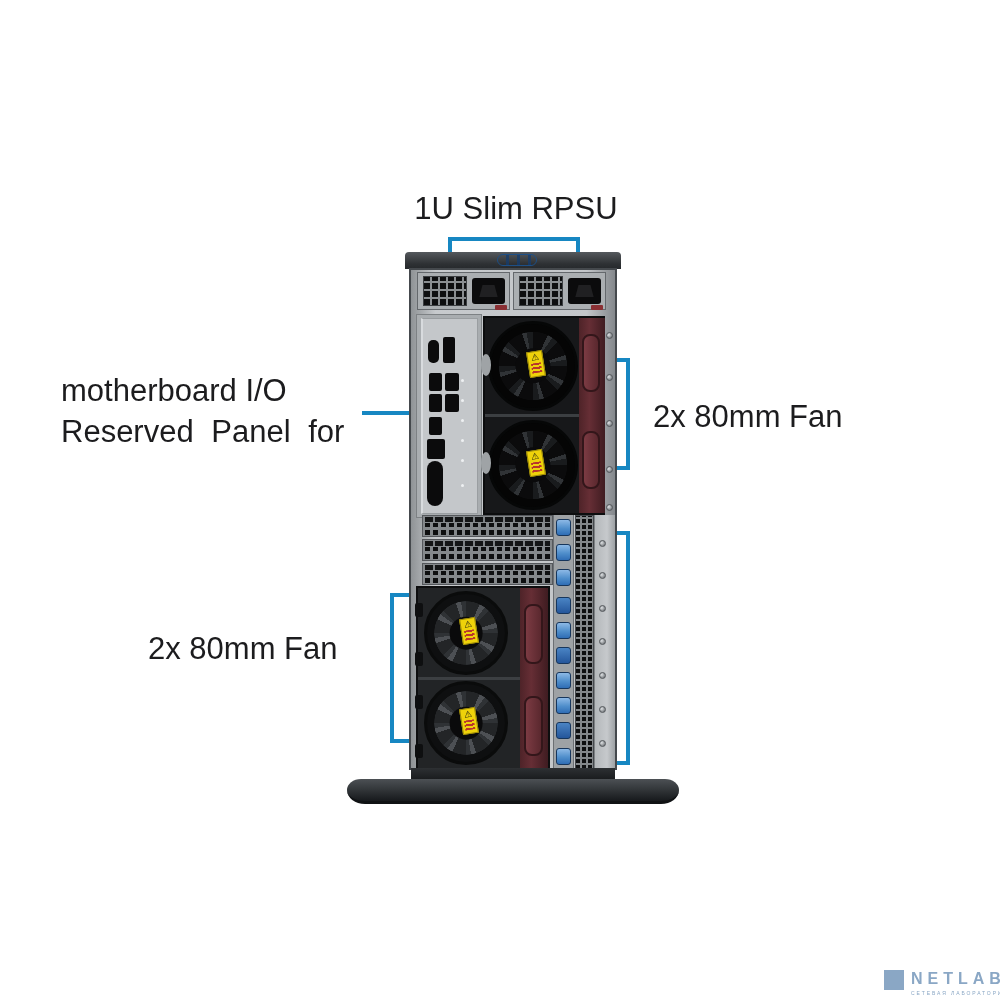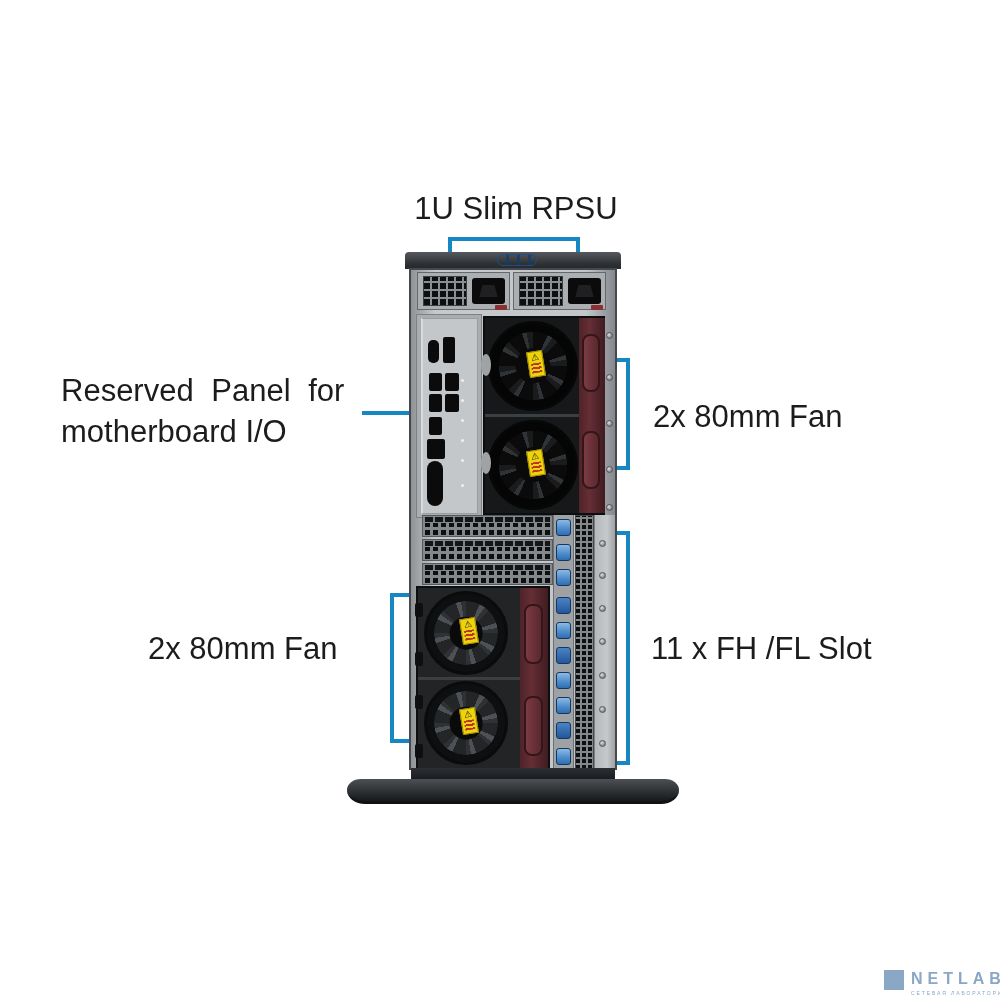--- a/index.html
+++ b/index.html
@@ -87,31 +87,30 @@
   .logo-tag { color:#8aa7c5; font-size:5px; letter-spacing:1.9px; margin-top:2px; white-space:nowrap; }
 </style>
 </head>
 <body>
 
 <div class="canvas">
 
   <div class="lbl" style="left:410px; top:188px; width:212px; text-align:center;">1U Slim RPSU</div>
 
   <div class="lbl" style="left:61px; top:370px;">
+    <div>motherboard I/O</div>
     <div style="word-spacing:9px;">Reserved Panel for</div>
-    <div>motherboard I/O</div>
   </div>
 
   <div class="lbl" style="left:653px; top:396px;">2x 80mm Fan</div>
 
   <div class="lbl" style="left:148px; top:628px;">
     <div>2x 80mm Fan</div>
   </div>
 
-  <div class="lbl" style="left:651px; top:628px;">11 x FH /FL Slot</div>
 
   <div class="callout" style="left:448px; top:237px; width:132px; height:4px;"></div>
   <div class="callout" style="left:448px; top:237px; width:4px; height:37px;"></div>
   <div class="callout" style="left:576px; top:237px; width:4px; height:37px;"></div>
 
   <div class="callout" style="left:362px; top:411px; width:76px; height:4px;"></div>
 
   <div class="callout" style="left:626px; top:358px; width:4px; height:112px;"></div>
   <div class="callout" style="left:588px; top:358px; width:42px; height:4px;"></div>
   <div class="callout" style="left:588px; top:466px; width:42px; height:4px;"></div>

